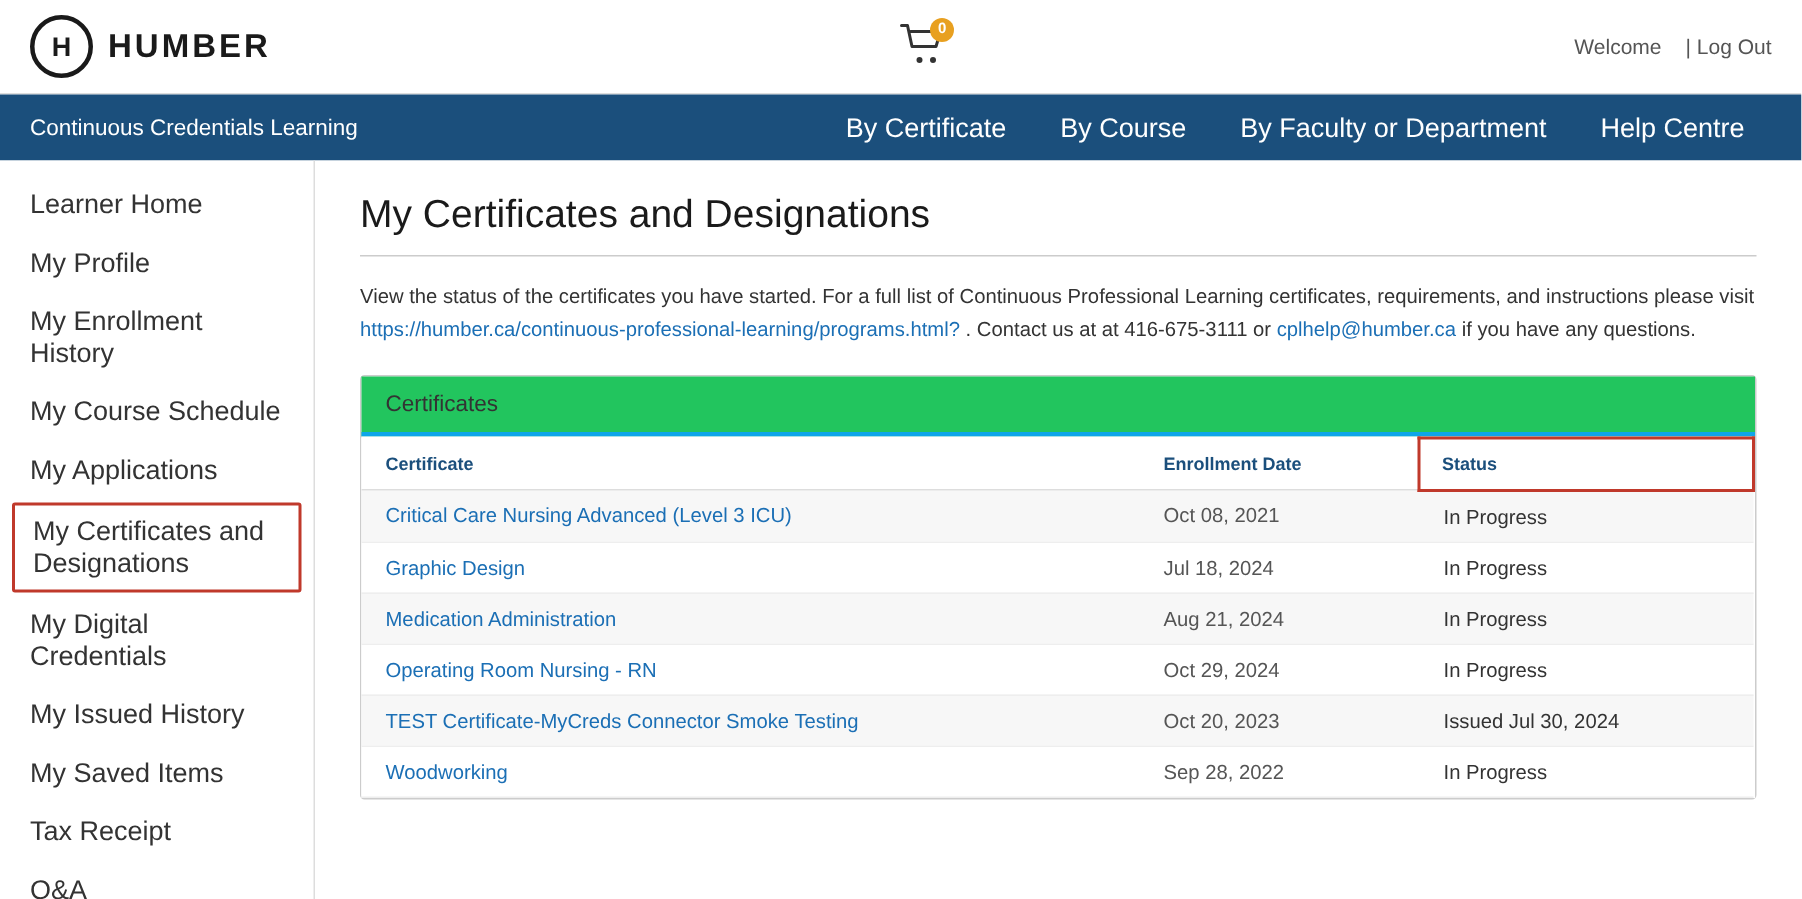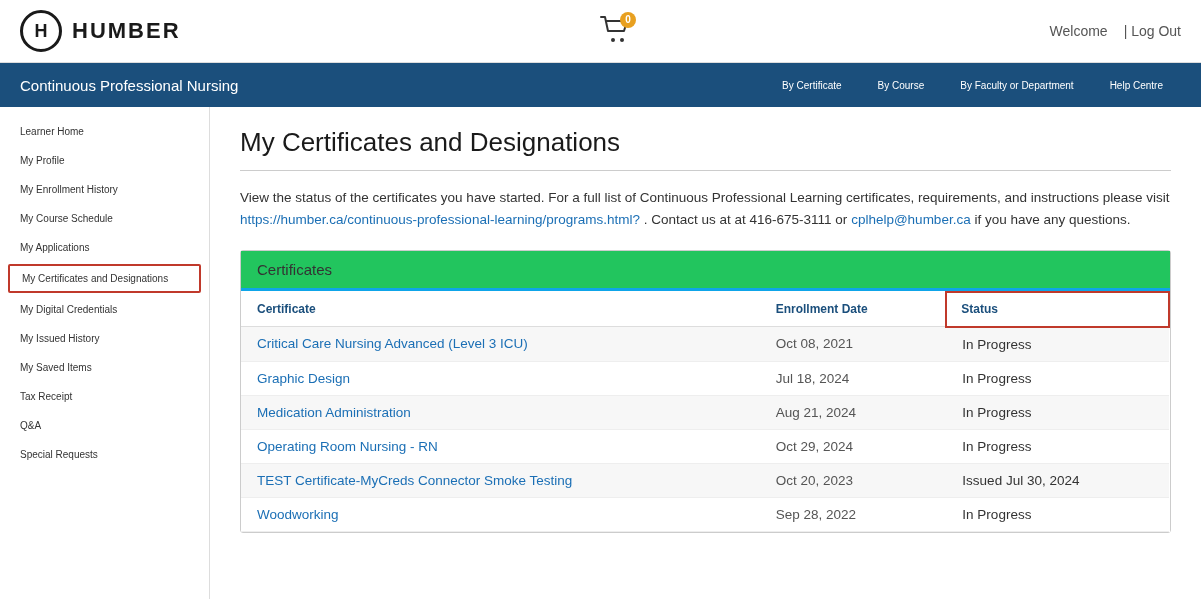--- a/index.html
+++ b/index.html
@@ -94,42 +94,42 @@
       display: flex;
       gap: 0;
     }
     .nav-bar-link {
       color: #fff;
       text-decoration: none;
       padding: 0 18px;
       height: 44px;
       display: flex;
       align-items: center;
-      font-size: 10px;
+      font-size: 18px;
       cursor: pointer;
       white-space: nowrap;
     }
 
     
     .main-layout {
       display: flex;
       min-height: calc(100vh - 88px);
     }
 
     
     .sidebar {
       width: 210px;
       min-width: 210px;
       border-right: 1px solid #ddd;
       padding: 10px 0;
       background: #fff;
     }
     .sidebar-item {
       padding: 9px 20px;
-      font-size: 10px;
+      font-size: 18px;
       color: #333;
       cursor: pointer;
       display: block;
       text-decoration: none;
     }
     .sidebar-item.active {
       border: 2px solid #c0392b;
       margin: 2px 8px;
       padding: 7px 12px;
       border-radius: 2px;
@@ -235,21 +235,21 @@
     <div class="cart-badge">0</div>
   </div>
   <div class="top-nav">
     <a>Welcome</a>
     <span class="divider"></span>
     <a>| Log Out</a>
   </div>
 </div>
 
 <nav class="nav-bar">
-  <span class="nav-bar-brand">Continuous Professional Nursing</span>
+  <span class="nav-bar-brand">Continuous Credentials Learning</span>
   <div class="nav-bar-links">
     <a class="nav-bar-link">By Certificate</a>
     <a class="nav-bar-link">By Course</a>
     <a class="nav-bar-link">By Faculty or Department</a>
     <a class="nav-bar-link">Help Centre</a>
   </div>
 </nav>
 
 <div class="main-layout">
 

